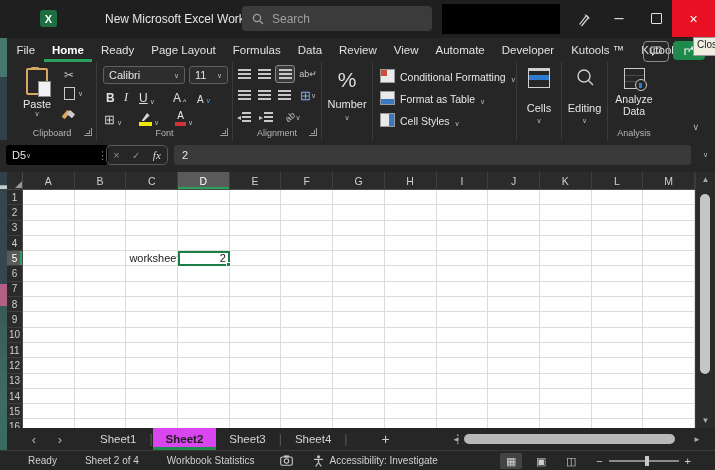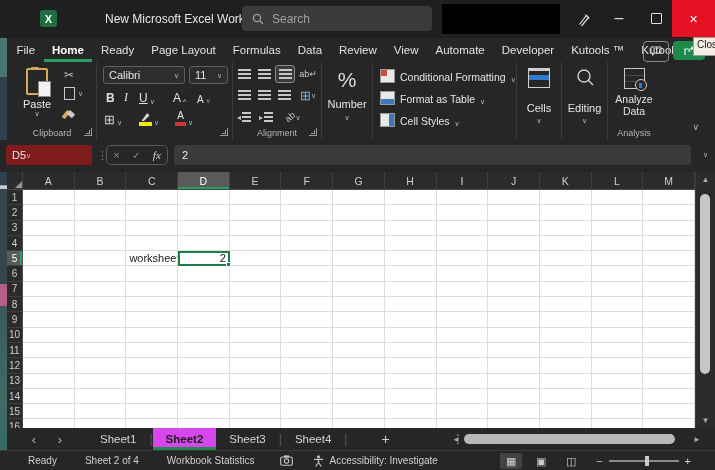--- a/index.html
+++ b/index.html
@@ -122,21 +122,21 @@
     background:linear-gradient(#4a4a4a,#4a4a4a) 0 6px/100% 1px no-repeat,
                linear-gradient(#4a4a4a,#4a4a4a) 0 12px/100% 1px no-repeat;}
   .ana-circ{position:absolute;right:-3px;bottom:-3px;width:12px;height:12px;border:1.5px solid #c9c9c9;
     border-radius:50%;background:#262626;display:flex;align-items:flex-end;justify-content:center;padding-bottom:2px;box-sizing:border-box;}
   .ana-bar{width:3px;height:5px;background:#2e7bd0;}
   .ana-lbl{position:absolute;top:31px;left:0;right:0;text-align:center;font-size:10.5px;line-height:12px;color:#e5e5e5;}
   .ribbon-collapse{position:absolute;right:16px;bottom:8px;}
 
   
   .fbar{left:0;top:140px;right:0;height:32px;background:#262626;}
-  .name-box{left:6px;top:5px;width:86px;height:20px;background:#7f1d1d;border-radius:3px;color:#e8e8e8;
+  .name-box{left:6px;top:5px;width:102px;height:20px;background:#000000;border-radius:3px;color:#e8e8e8;
     font-size:11px;display:flex;align-items:center;justify-content:flex-start;padding:0 6px;box-sizing:border-box;}
   .fbar-dots{left:97px;top:9px;color:#8a8a8a;font-size:11px;}
   .fx-group{left:106px;top:5px;width:62px;height:20px;border:1px solid #5a5a5a;border-radius:5px;
     display:flex;align-items:center;justify-content:space-around;box-sizing:border-box;}
   .fx-x{color:#8f8f8f;font-size:11px;} .fx-ck{color:#8f8f8f;font-size:10px;}
   .fx-fx{color:#d9d9d9;font-size:11px;font-style:italic;font-family:"Liberation Serif",serif;}
   .formula-field{left:174px;top:5px;right:24px;height:20px;background:#3a3a3a;border-radius:3px;color:#e8e8e8;
     font-size:11px;display:flex;align-items:center;padding:0 8px;box-sizing:border-box;}
   .fbar-chev{right:7px;top:11px;}
 
@@ -320,20 +320,21 @@
         </span>
       <span class="chev">∨</span>
     </div>
     <div class="fbtn f3" style="left:78px;">
       <span class="stackic">
           <span class="a-small" style="color:#e8e8e8;">A</span>
           <span class="fc-bar"></span>
         </span>
       <span class="chev">∨</span>
     </div>
+    <div class="glabel">Font</div>
     <div class="launcher"></div>
   </div>
 
   <div class="rgroup g-align">
     <div class="abtn" style="left:2px;top:4px;">
         <span class="lns"></span>
       </div>
     <div class="abtn" style="left:22px;top:4px;">
         <span class="lns"></span>
       </div>

